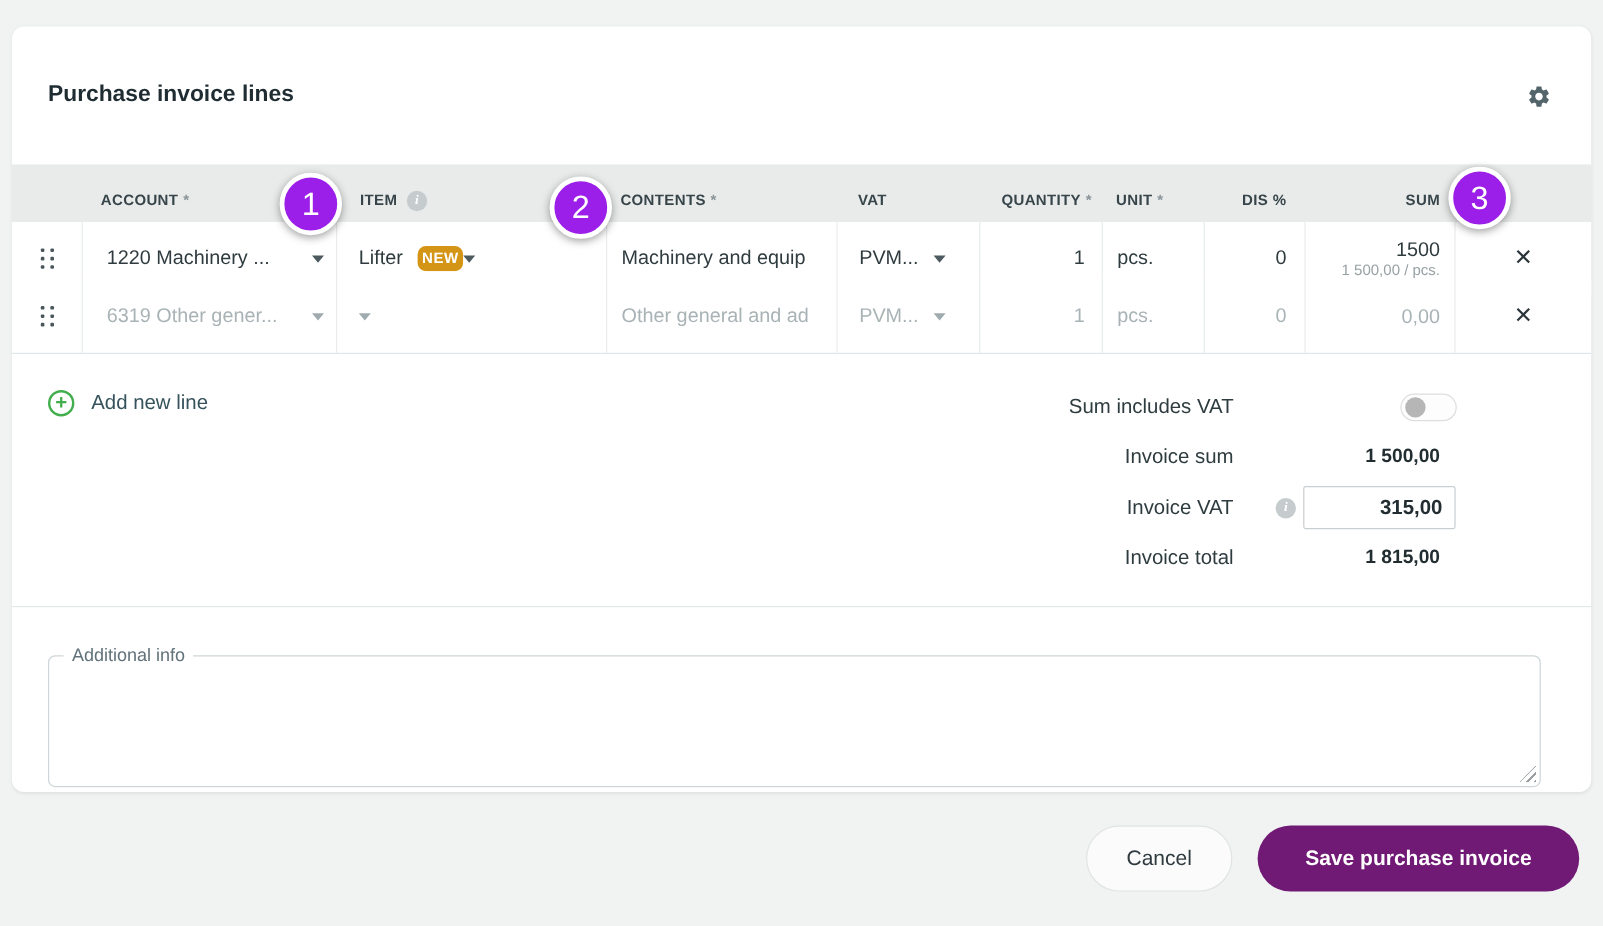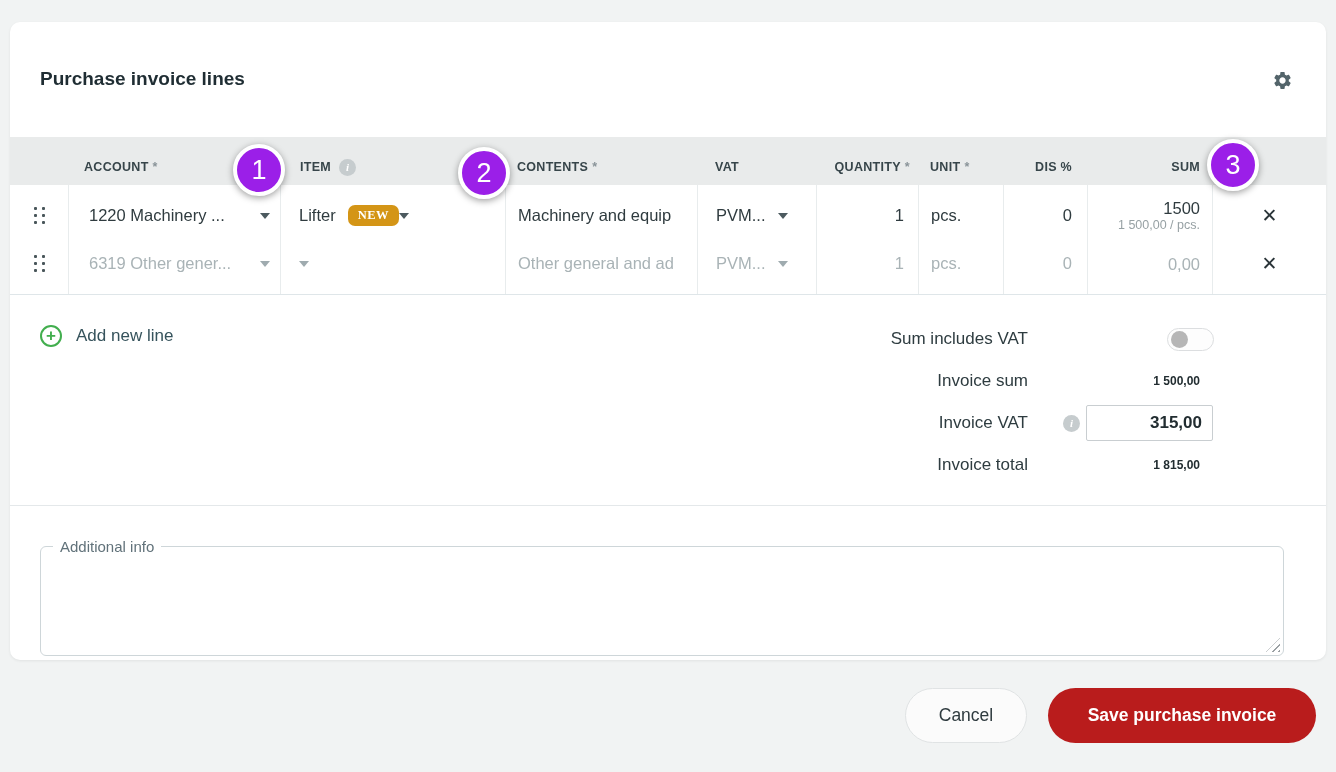--- a/index.html
+++ b/index.html
@@ -88,21 +88,21 @@
     border-top:6px solid #4c5a5f;
   }
   .muted .chevron { border-top-color:#9fabaf; }
 
   .drag-dots { display:grid; grid-template-columns:3px 3px; gap:4px 5px; }
   .drag-dots i { width:3px; height:3px; background:#49565a; border-radius:1px; }
 
   .item-left { display:flex; align-items:center; gap:12px; overflow:hidden; }
   .new-badge {
     background:#d49516; color:#fff; font-size:12.5px; font-weight:700;
-    letter-spacing:.5px; border-radius:7px; padding:4px 10px 5px; line-height:1;font-family:Liberation Serif, serif;
+    letter-spacing:.5px; border-radius:7px; padding:4px 4px 5px; line-height:1;
   }
 
   .x-btn {
     border:none; background:transparent; cursor:pointer;
     font-size:19px; color:#2b3539; line-height:1; padding:4px 8px;
     font-family:"DejaVu Sans", sans-serif;
   }
 
   .info-icon {
     width:17px; height:17px; border-radius:50%; background:#c6ccce; flex:none;
@@ -123,21 +123,21 @@
     display:flex; align-items:center; justify-content:center; flex:none;
   }
   .add-line-label { font-size:17px; color:#36535c; }
 
   .totals { position:absolute; top:296px; right:126px; width:450px; }
   .totals-row {
     display:grid; grid-template-columns:1fr 56px 116px;
     align-items:center; height:42px;
   }
   .t-label { text-align:right; font-size:17px; color:#2e3c40; white-space:nowrap; }
-  .t-value { text-align:right; font-size:12px; font-weight:700; color:#222d31; }
+  .t-value { text-align:right; font-size:16px; font-weight:700; color:#222d31; }
   .t-icon  { justify-self:end; margin-right:4px; }
 
   .toggle {
     grid-column:3; justify-self:end; margin-right:-14px;
     width:47px; height:23px; border-radius:12px;
     background:#fdfdfd; border:1px solid #dcdee0; position:relative; cursor:pointer;
   }
   .toggle .knob {
     position:absolute; left:3px; top:2px; width:17px; height:17px;
     border-radius:50%; background:#b6b6b6;
@@ -175,21 +175,21 @@
   }
 
   
   .footer { position:absolute; top:688px; right:20px; display:flex; gap:21px; }
   .btn { height:55px; border-radius:28px; font-size:17.5px; cursor:pointer;
          font-family:"Liberation Sans", sans-serif; }
   .btn-cancel {
     width:122px; background:#fbfbfb; border:1px solid #e0e3e4; color:#2f3b3f;
   }
   .btn-save {
-    width:268px; background:#b91c1c; border:none; color:#fff; font-weight:700;
+    width:268px; background:#701a75; border:none; color:#fff; font-weight:700;
   }
 
   
   .annotation {
     position:absolute; width:52px; height:52px; border-radius:50%;
     background:#9b1fe8; border:4px solid #fff;
     box-shadow:0 2px 7px rgba(0,0,0,0.38);
     display:flex; align-items:center; justify-content:center;
     color:#fff; font-size:27px; font-weight:400; z-index:10;
   }

